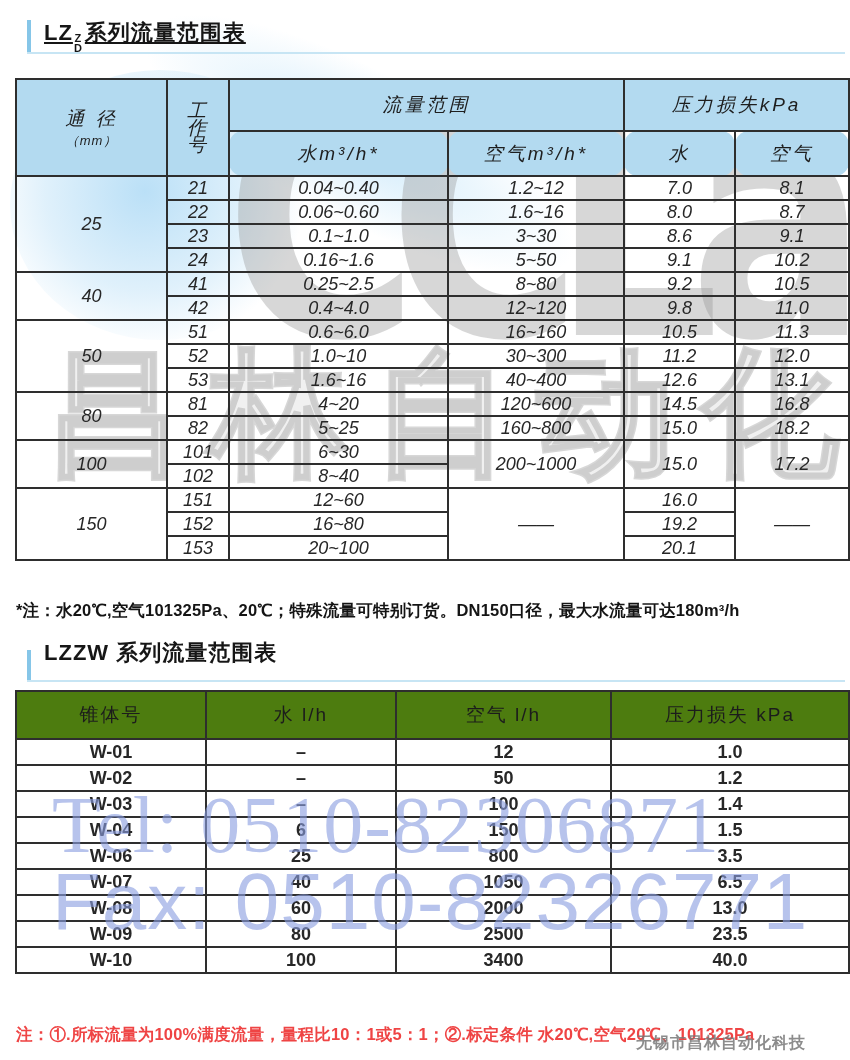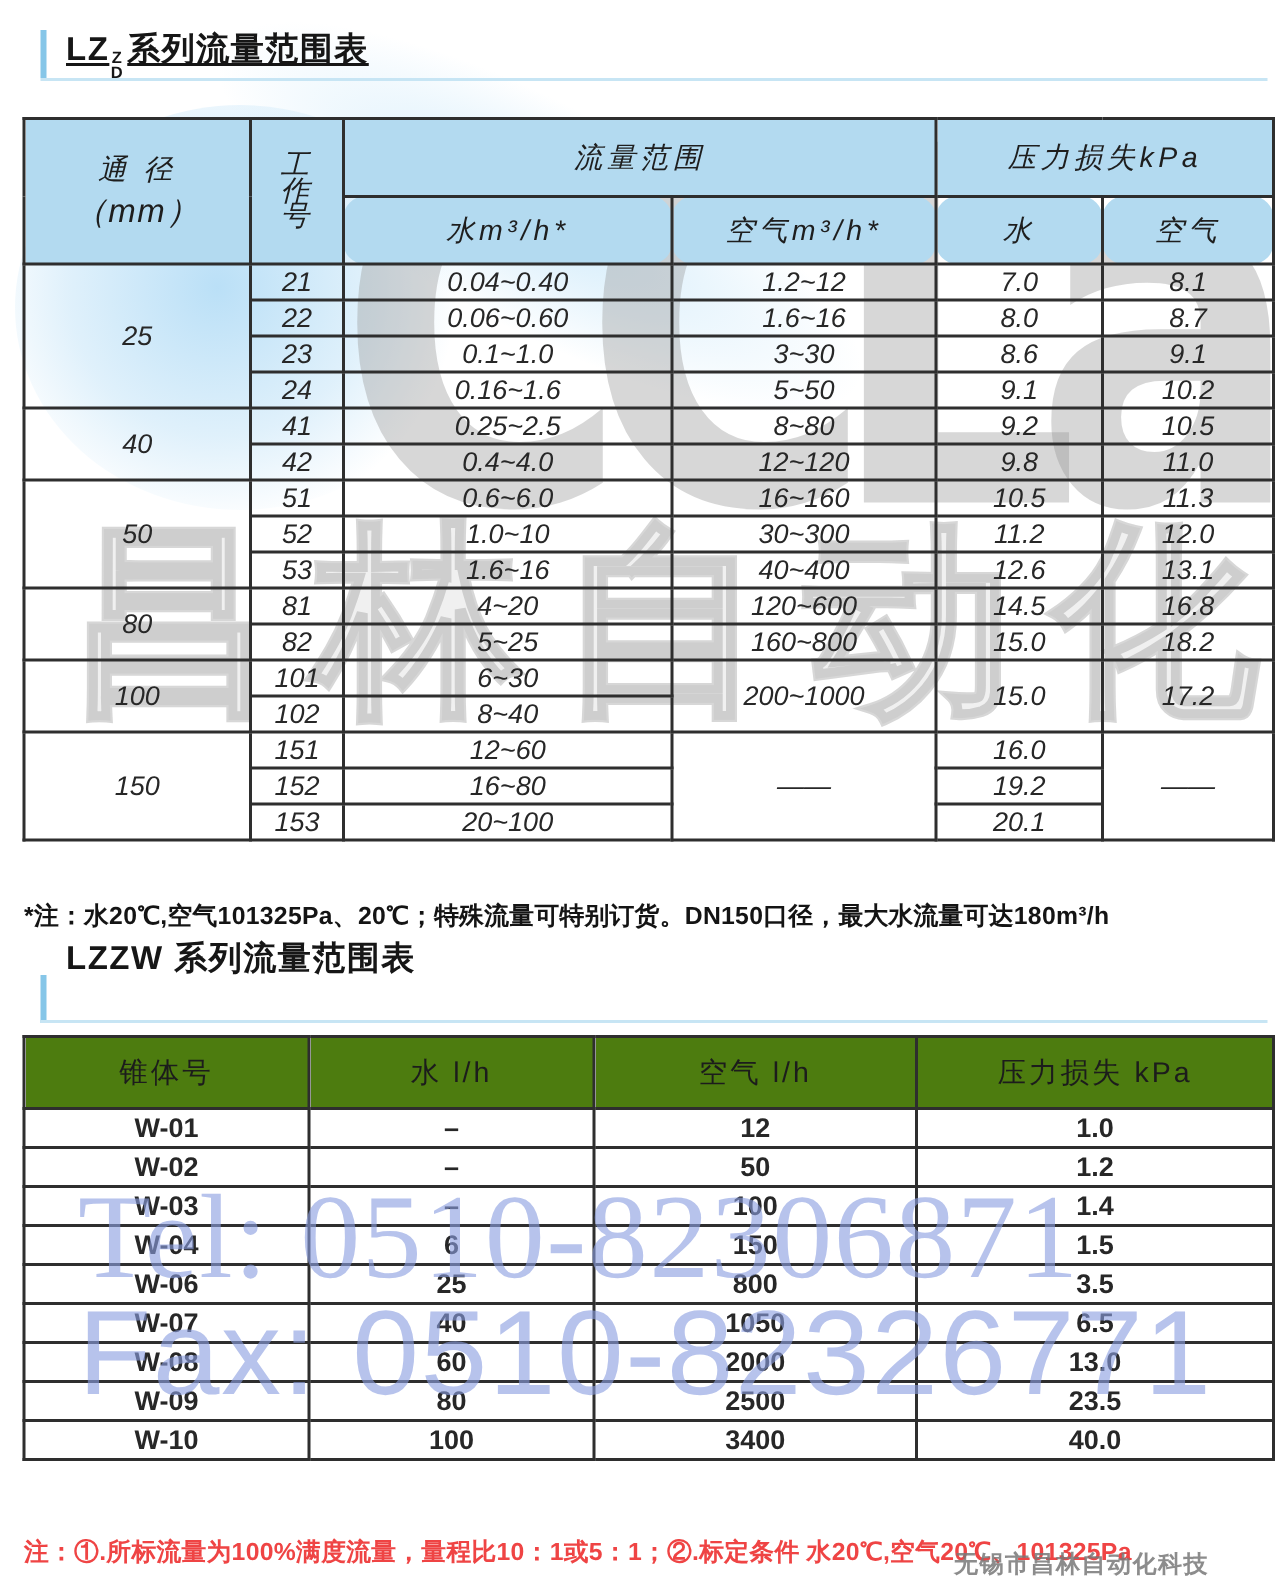--- a/index.html
+++ b/index.html
@@ -2,37 +2,37 @@
 <html><head>
 <meta charset="utf-8">
 <style>
   html,body{margin:0;padding:0;background:#ffffff;}
   body{width:850px;height:1060px;font-family:"Liberation Sans",sans-serif;color:#1c1c1c;position:relative;overflow:hidden;}
   .page{position:absolute;inset:0;width:850px;height:1060px;background:#fff;}
 
   
   .sec-title{position:absolute;left:44px;font-size:22px;font-weight:bold;color:#161616;letter-spacing:1px;white-space:nowrap;}
   .t1{top:18px;text-decoration:underline;}
-  .t2{top:624px;}
+  .t2{top:638px;}
   .accent-bar{position:absolute;width:4px;height:32px;background:#86c6e8;}
   .bar1{left:27px;top:20px;}
   .bar2{left:27px;top:650px;}
   .title-rule{position:absolute;left:27px;width:818px;height:2px;background:#c7e5f4;}
   .rule1{top:52px;}
   .rule2{top:680px;}
   .stack{display:inline-flex;flex-direction:column;align-items:center;vertical-align:-2px;margin:0 2px 0 1px;font-size:11px;line-height:10px;font-weight:bold;}
 
   
   table{border-collapse:collapse;table-layout:fixed;position:absolute;left:15px;background:transparent;}
   td,th{border:2px solid #2e2e2e;text-align:center;vertical-align:middle;padding:0;overflow:hidden;}
   .tbl1{top:78px;width:833px;font-style:italic;}
   .tbl1 .hrowA td{height:50px;}
   .tbl1 .hrowB td{height:43px;border-radius:14px;}
   .tbl1 td.hd{background:#b3daf0;font-size:19px;font-weight:500;color:#1e1e1e;letter-spacing:3px;}
-  .tbl1 td.hd .sub{font-size:22px;letter-spacing:1px;text-align:center;}
+  .tbl1 td.hd .sub{font-size:13px;letter-spacing:1px;text-align:center;}
   .tbl1 .vert{line-height:17px;font-size:16px;letter-spacing:0;}
   .tbl1 tr.dr td{height:22px;font-size:18px;font-weight:500;color:#272727;}
   .tbl1 td.grp{font-size:19px;}
   .tbl2{top:690px;width:833px;}
   .tbl2 .hrow td{height:46px;background:#4d7c0f;font-size:19px;font-weight:500;letter-spacing:2px;}
   .tbl2 tr.dr td{height:24px;font-size:18px;font-weight:700;color:#272727;}
 
   
   .footnote{position:absolute;left:16px;top:600px;font-size:16.5px;font-weight:600;color:#141414;white-space:nowrap;letter-spacing:0.2px;}
   .note2{position:absolute;left:16px;top:1024px;font-size:16.5px;font-weight:600;color:#ef4444;white-space:nowrap;letter-spacing:0.2px;}

